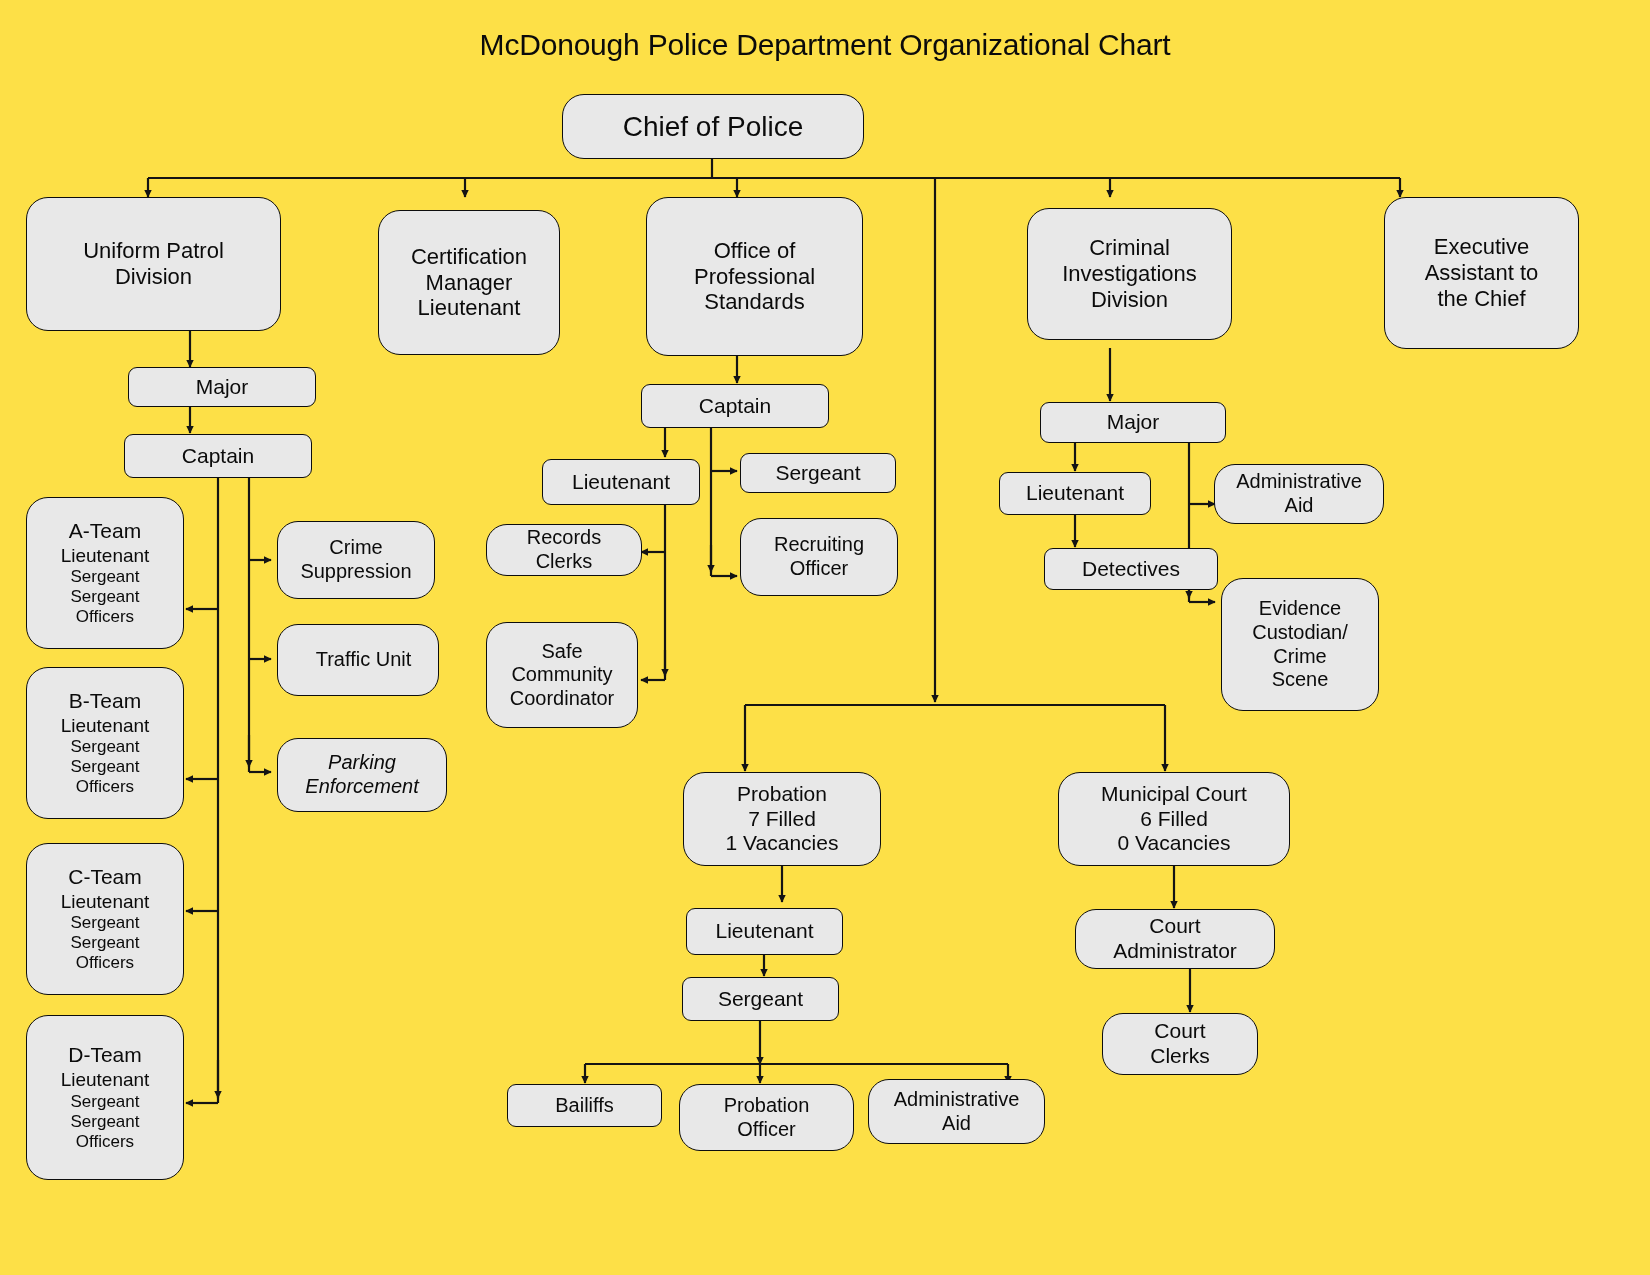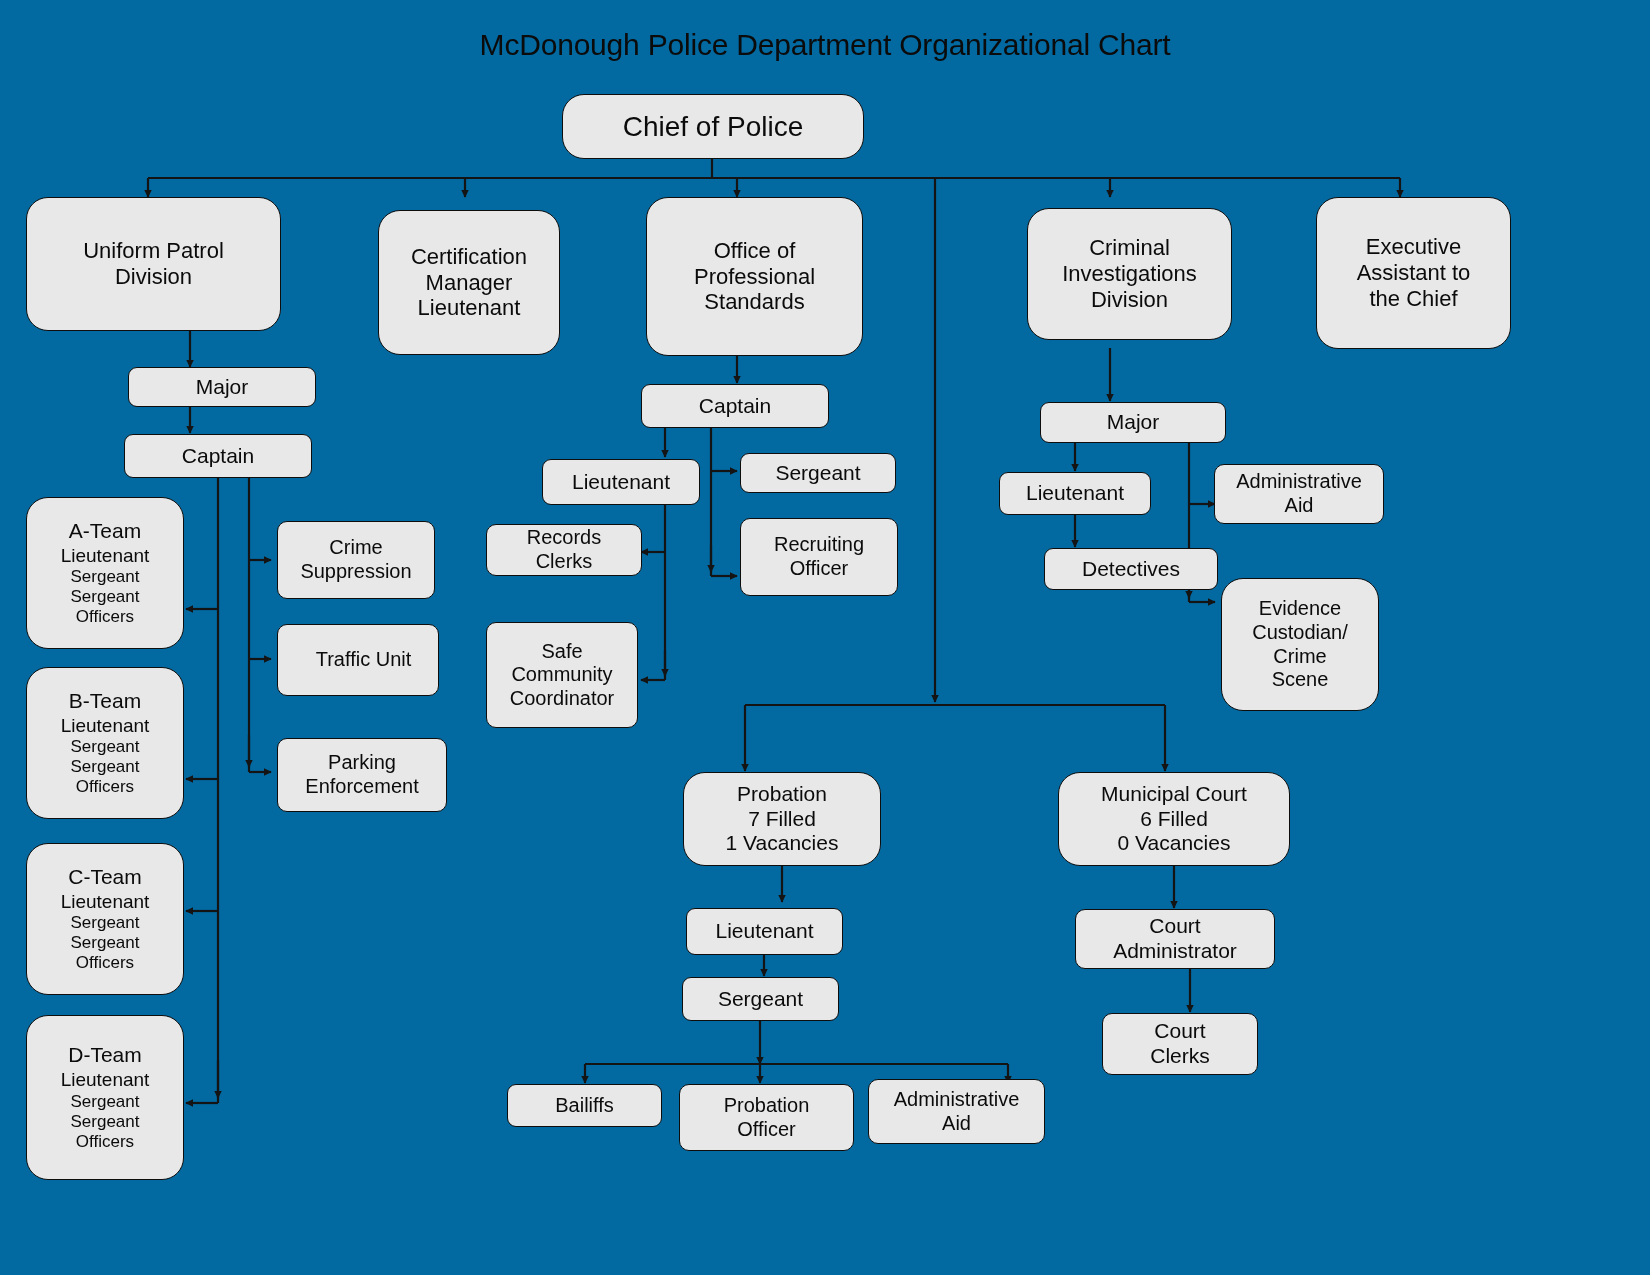--- a/index.html
+++ b/index.html
@@ -8,21 +8,21 @@
     background: #ffffff;
   }
   body {
     font-family: "Liberation Sans", "DejaVu Sans", sans-serif;
     color: #000000;
   }
   #chart-root {
     position: relative;
     width: 1650px;
     height: 1275px;
-    background: #0369a1;
+    background: #fde047;
     overflow: hidden;
   }
   #edges {
     position: absolute;
     left: 0;
     top: 0;
     width: 1650px;
     height: 1275px;
     pointer-events: none;
   }
@@ -35,21 +35,21 @@
     font-size: 30px;
     font-weight: 400;
     letter-spacing: -0.2px;
     color: #0b0b0b;
   }
   .node {
     position: absolute;
     box-sizing: border-box;
     background: #e8e8e8;
     border: 1.6px solid #0d0d0d;
-    border-radius: 10px;
+    border-radius: 21px;
     display: flex;
     flex-direction: column;
     align-items: center;
     justify-content: center;
     text-align: center;
     color: #0b0b0b;
     line-height: 1.18;
     padding: 2px 4px;
   }
   .node.big { border-radius: 22px; }
@@ -162,21 +162,21 @@
     <span class="ln f22">Professional</span>
     <span class="ln f22">Standards</span>
   </div>
 
   <div class="node big" style="left:1027px; top:208px; width:205px; height:132px;">
     <span class="ln f22">Criminal</span>
     <span class="ln f22">Investigations</span>
     <span class="ln f22">Division</span>
   </div>
 
-  <div class="node big" style="left:1316px; top:197px; width:195px; height:152px;">
+  <div class="node big" style="left:1384px; top:197px; width:195px; height:152px;">
     <span class="ln f22">Executive</span>
     <span class="ln f22">Assistant to</span>
     <span class="ln f22">the Chief</span>
   </div>
 
   <div class="node slim" style="left:128px; top:367px; width:188px; height:40px;">
     <span class="ln f21">Major</span>
   </div>
 
   <div class="node slim" style="left:124px; top:434px; width:188px; height:44px;">
@@ -217,21 +217,21 @@
 
   <div class="node" style="left:277px; top:521px; width:158px; height:78px;">
     <span class="ln f20">Crime</span>
     <span class="ln f20">Suppression</span>
   </div>
 
   <div class="node" style="left:277px; top:624px; width:162px; height:72px;padding-left:15px;">
     <span class="ln f20">Traffic Unit</span>
   </div>
 
-  <div class="node" style="left:277px; top:738px; width:170px; height:74px;">
+  <div class="node" style="left:277px; top:738px; width:170px; height:74px;font-style:italic;">
     <span class="ln f20">Parking</span>
     <span class="ln f20">Enforcement</span>
   </div>
 
   <div class="node slim" style="left:641px; top:384px; width:188px; height:44px;">
     <span class="ln f21">Captain</span>
   </div>
 
   <div class="node slim" style="left:542px; top:459px; width:158px; height:46px;">
     <span class="ln f21">Lieutenant</span>

